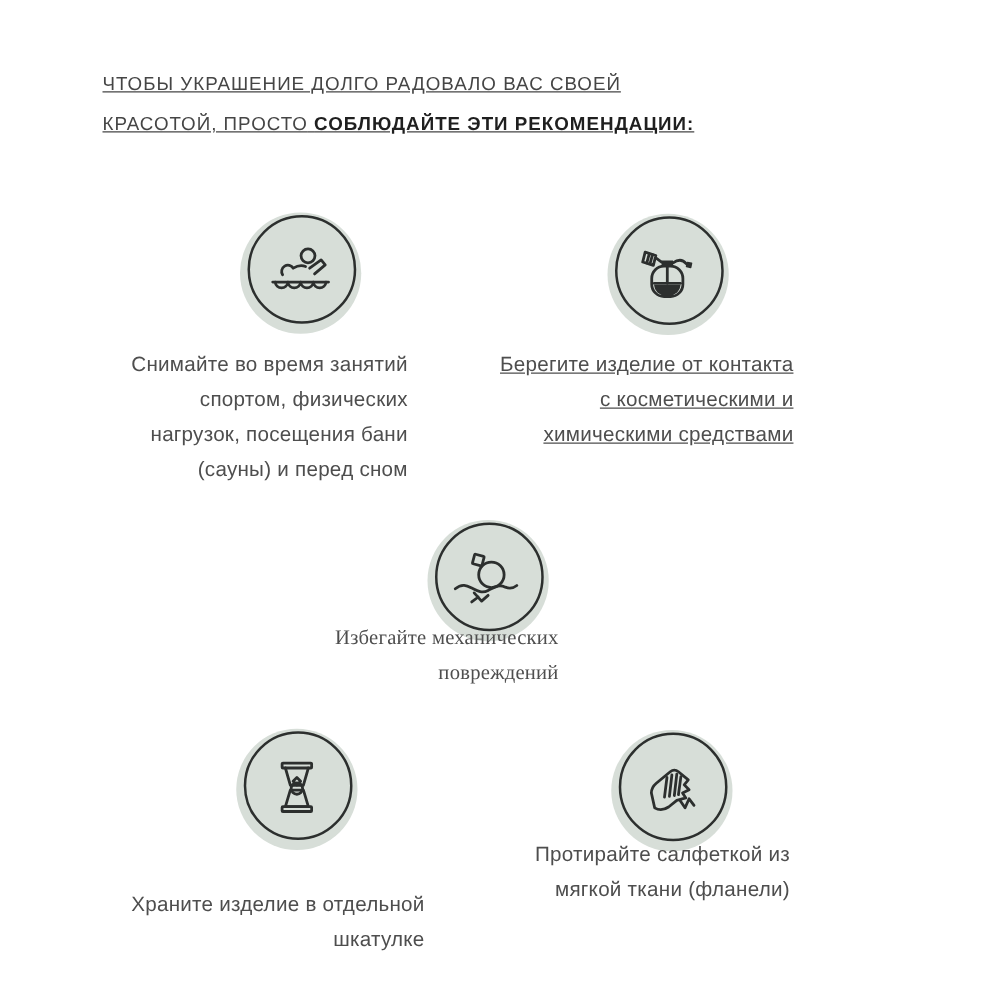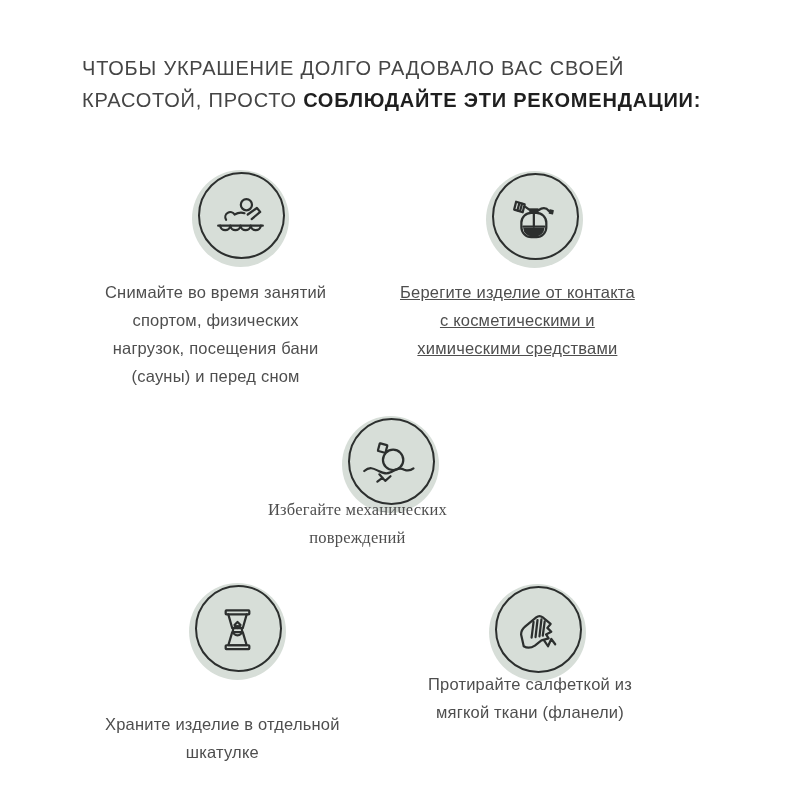--- a/index.html
+++ b/index.html
@@ -11,40 +11,40 @@
     --body-text:#4e4e4e;
   }
   html,body{margin:0;padding:0;background:var(--background);}
   .stage{
     position:relative;width:800px;height:800px;overflow:hidden;
     background:var(--background);
     font-family:"Liberation Sans","DejaVu Sans",sans-serif;
   }
   .title{
     position:absolute;left:82px;top:52px;width:660px;
-    font-size:20px;line-height:32px;letter-spacing:.8px;
-    color:var(--title-text);font-weight:400;text-transform:uppercase;
+    font-size:15px;line-height:32px;letter-spacing:.8px;
+    color:var(--title-text);font-weight:400;text-transform:uppercase;text-decoration:underline;
   }
   .title strong{color:var(--title-bold);font-weight:700;}
   .badge{
     position:absolute;width:97px;height:97px;border-radius:50%;
     background:var(--circle-fill);
   }
   .badge::before{
     content:"";position:absolute;left:6px;top:2px;width:83px;height:83px;
     border:2.5px solid var(--icon-stroke);border-radius:50%;
   }
   .glyph{
     position:absolute;left:17px;top:15px;width:63px;height:63px;
     color:var(--icon-stroke);
   }
   .caption{
     position:absolute;
     font-size:16.5px;line-height:28px;letter-spacing:.2px;
-    color:var(--body-text);text-align:center;white-space:nowrap;
+    color:var(--body-text);text-align:right;white-space:nowrap;
   }
 </style>
 </head>
 <body>
 
 <div class="stage">
 
   <header class="title">
     <span>ЧТОБЫ УКРАШЕНИЕ ДОЛГО РАДОВАЛО ВАС СВОЕЙ</span><br>
     <span>КРАСОТОЙ, ПРОСТО</span>

